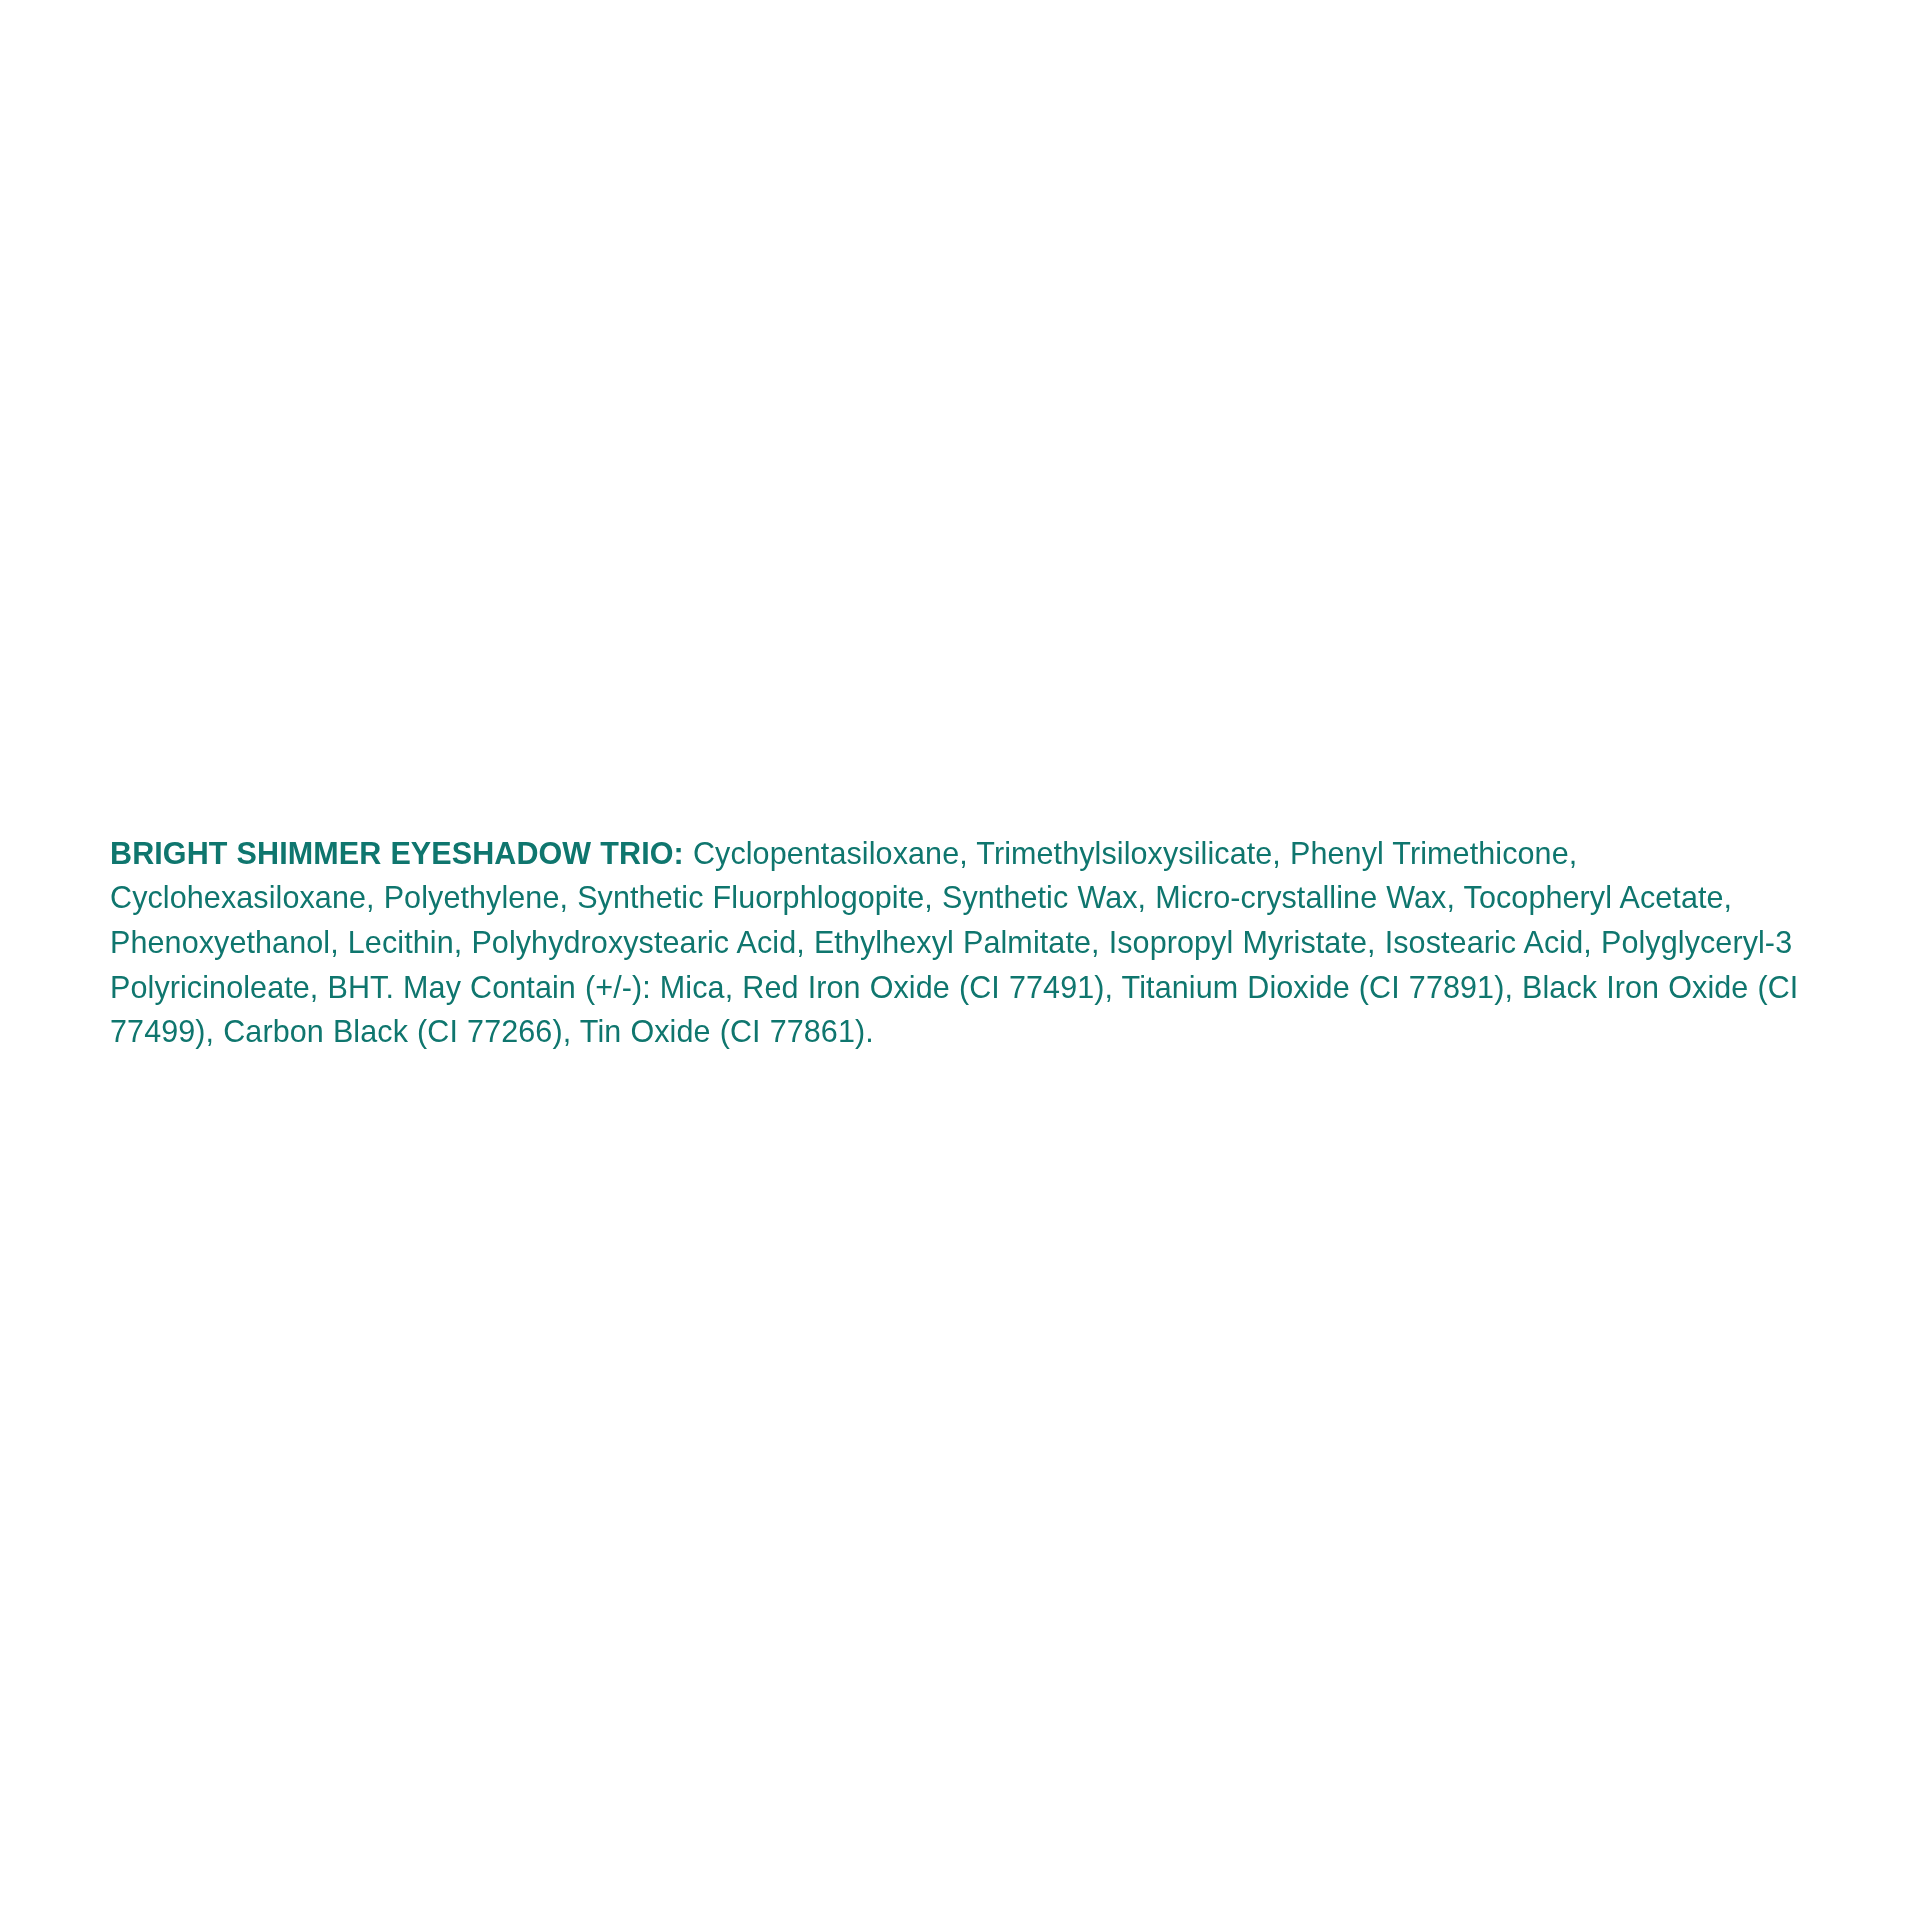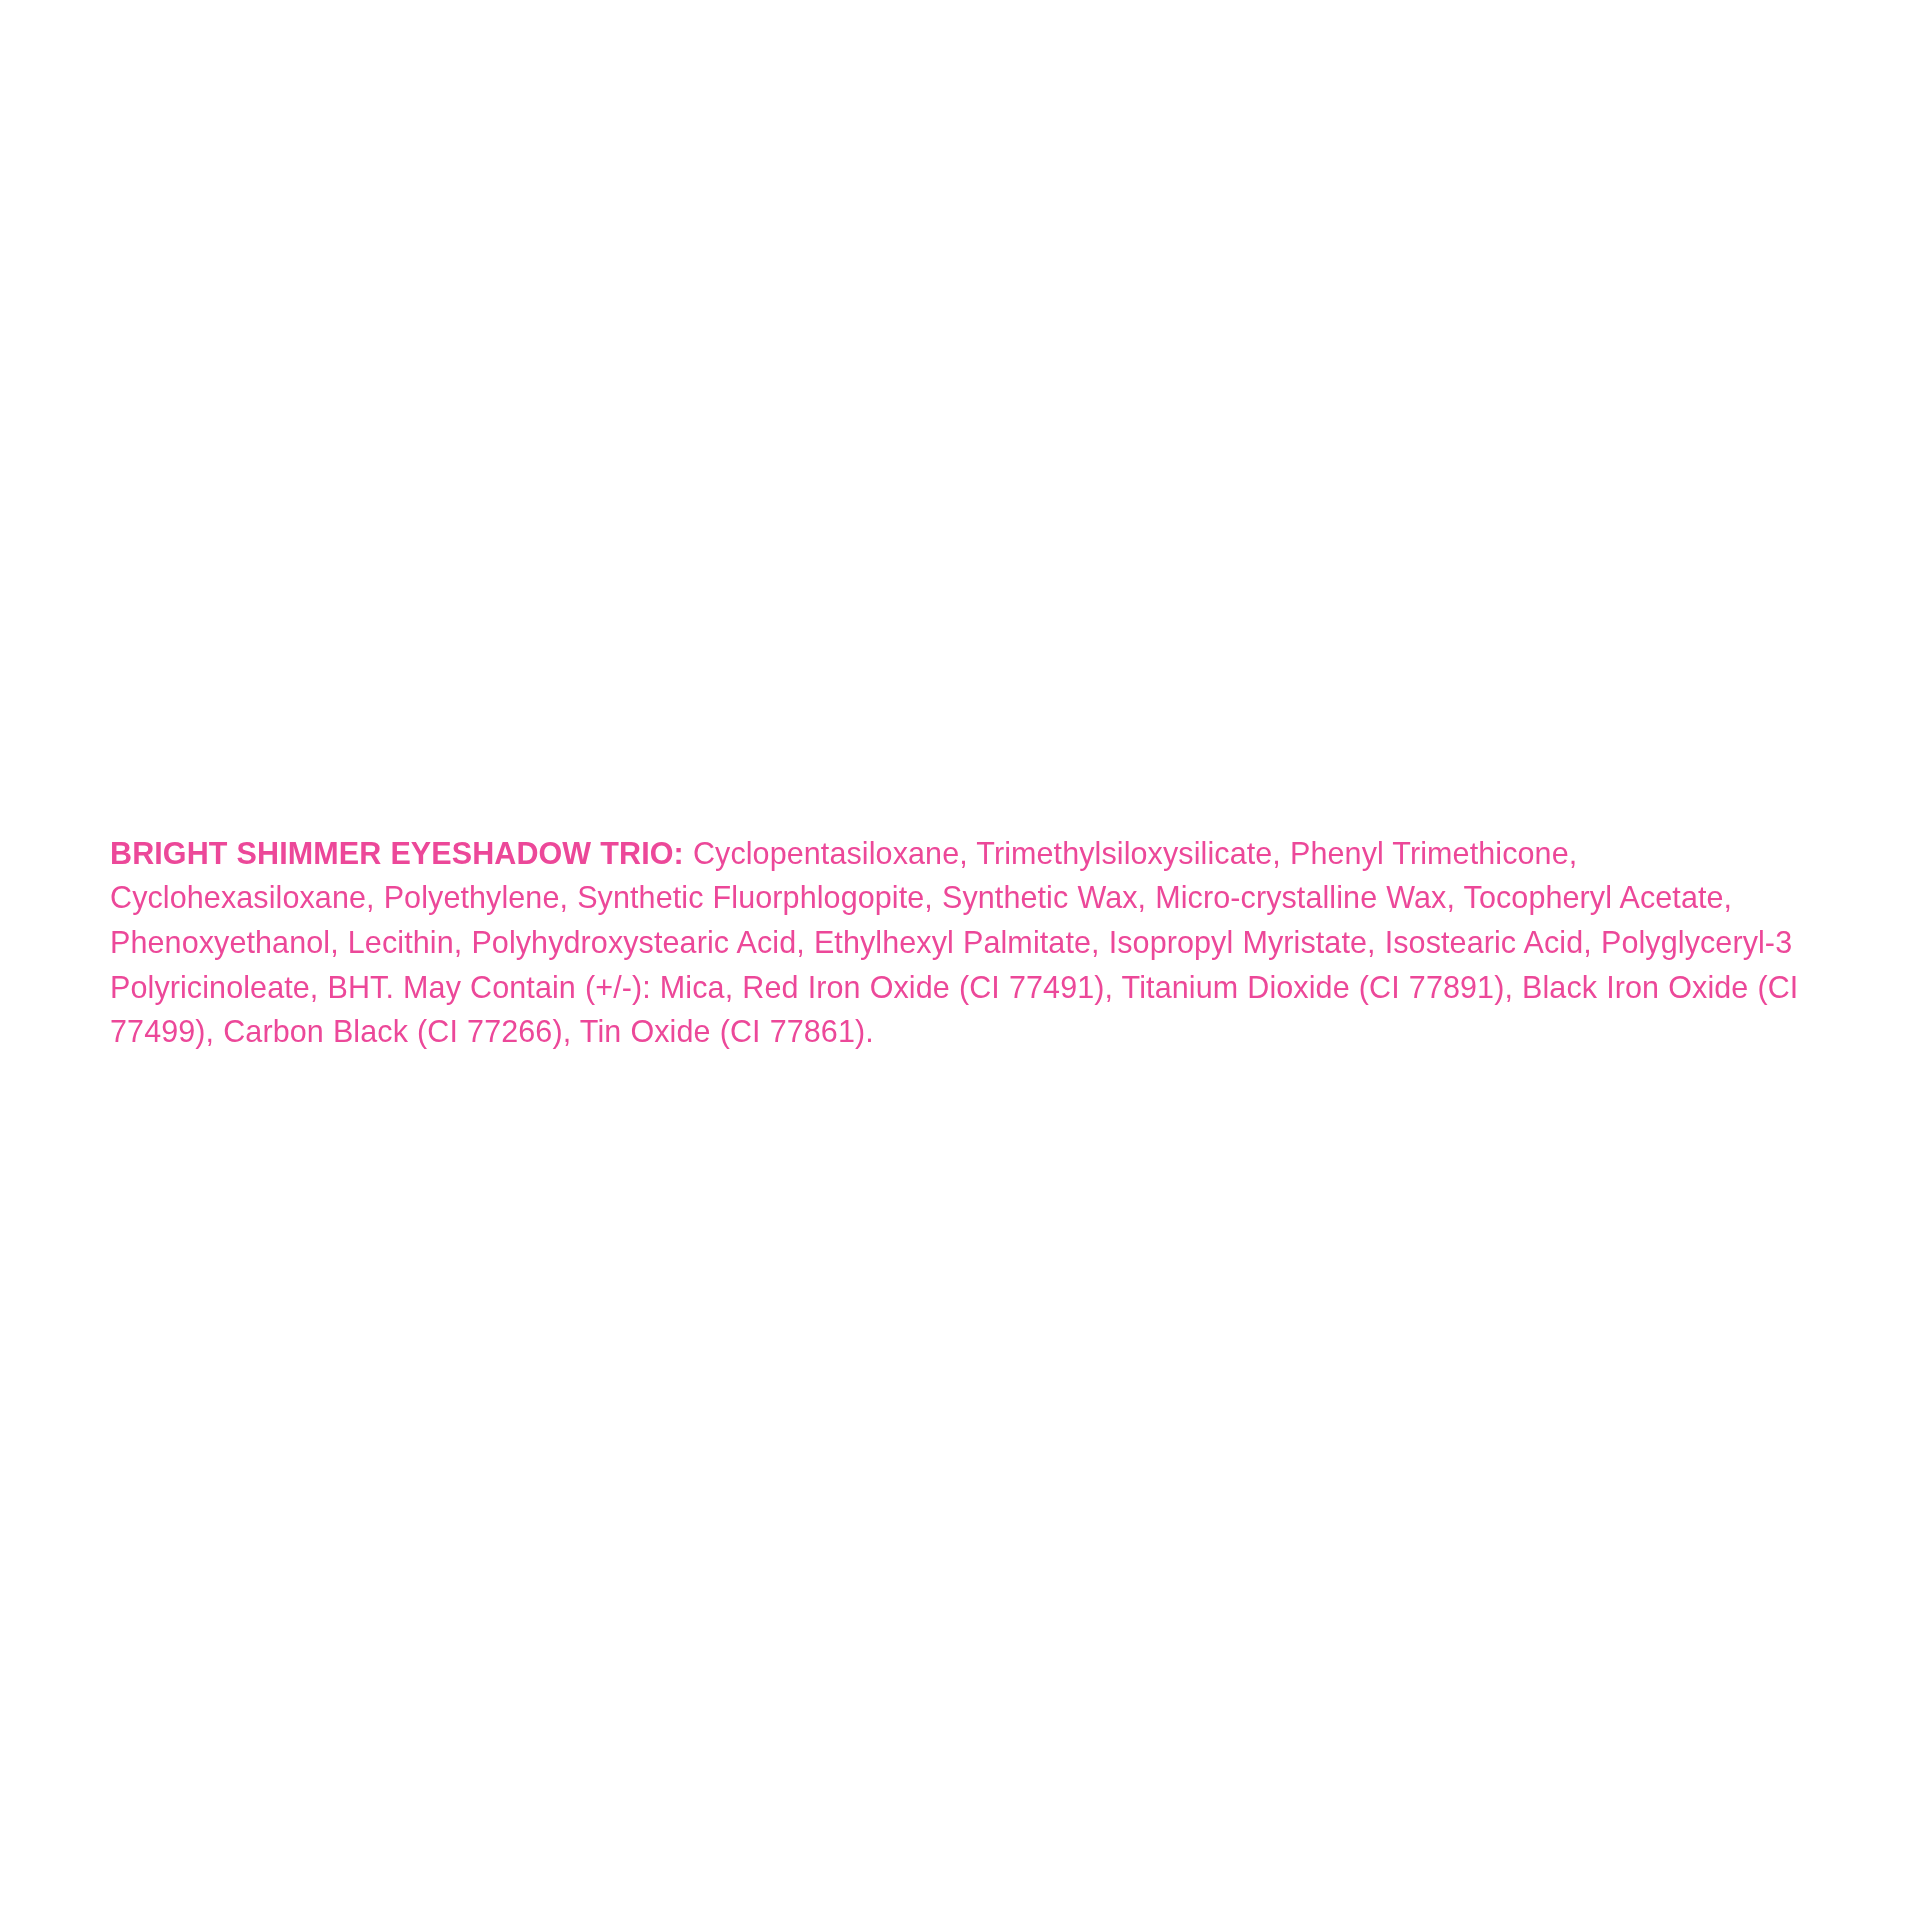--- a/index.html
+++ b/index.html
@@ -18,21 +18,21 @@
   .ingredients-panel {
     position: absolute;
     left: 110px;
     top: 800px;
     width: 1700px;
   }
   .ingredients-paragraph {
     font-size: 30.5px;
     line-height: 1.465;
     letter-spacing: 0.1px;
-    color: #ec4899;
+    color: #0f766e;
     max-width: 1700px;
     word-spacing: 0.5px;
   }
   .product-label {
     font-weight: bold;
   }
 </style>
 </head>
 <body>
 

